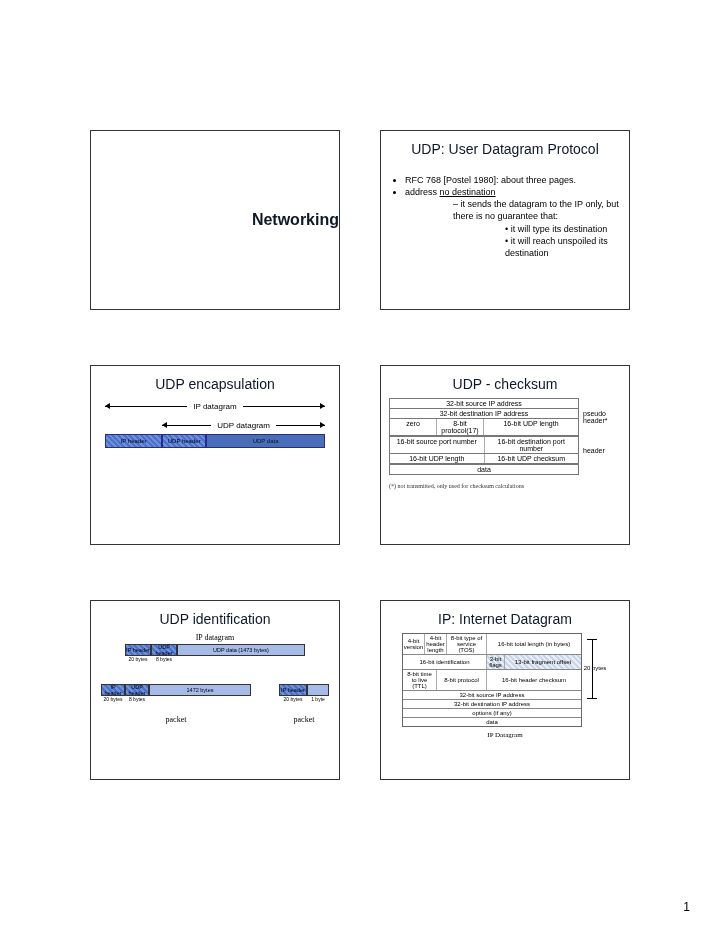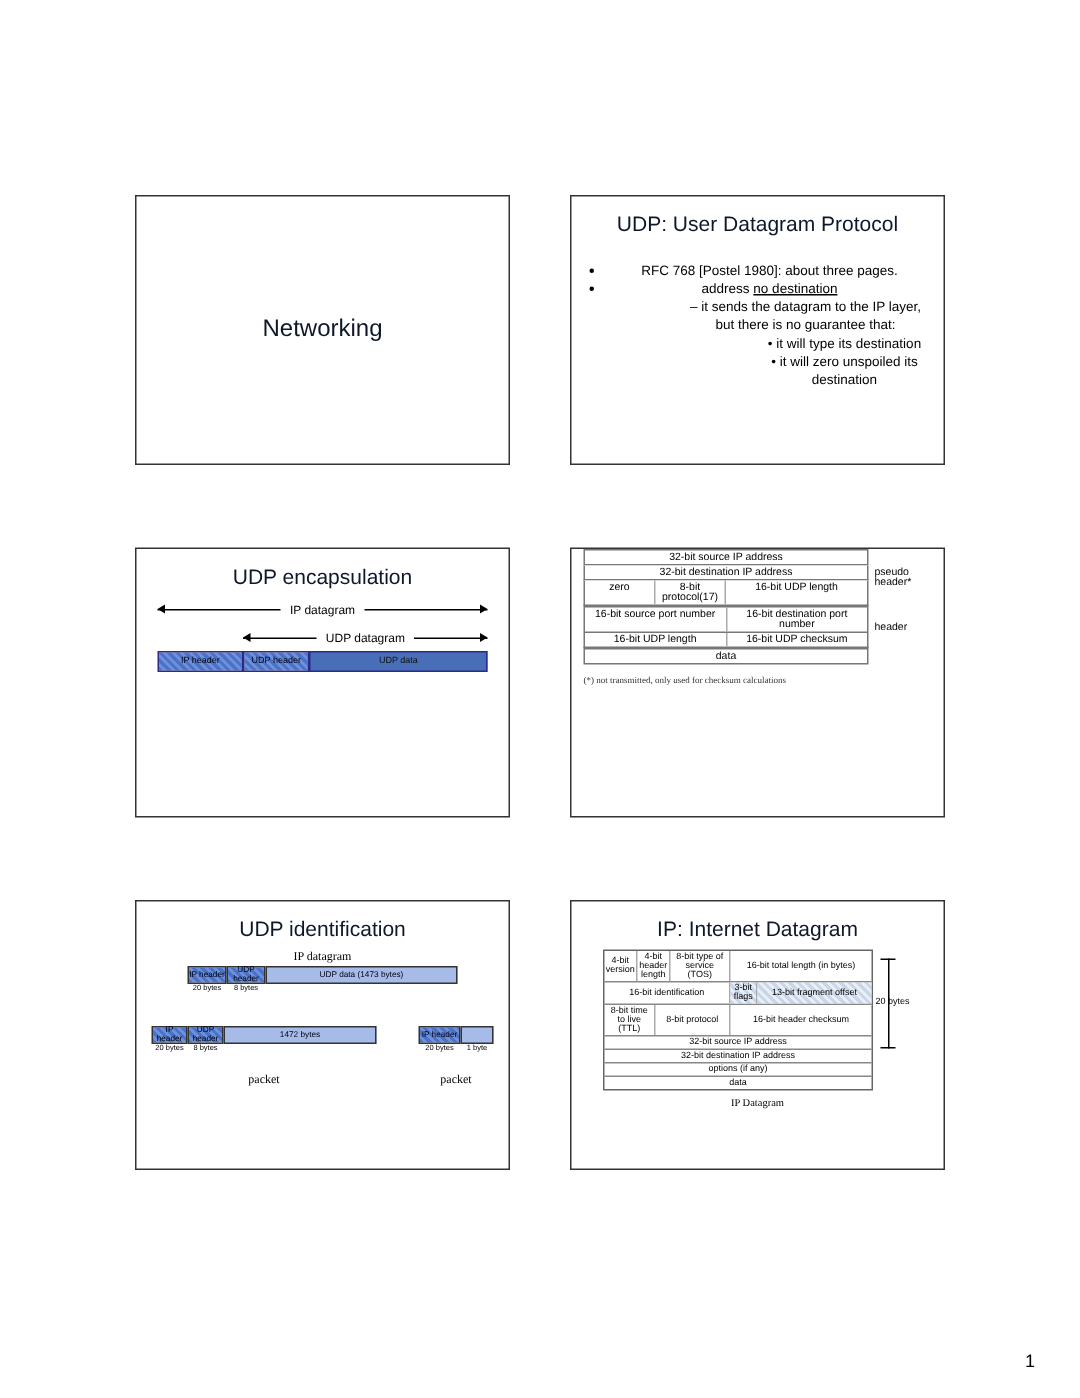--- a/index.html
+++ b/index.html
@@ -34,25 +34,26 @@
   .slide-title {
     color: #0f172a;
     font-size: 14px;
     text-align: center;
     margin: 10px 0 6px 0;
     font-family: "Comic Sans MS", cursive, sans-serif;
   }
   .center-title {
     display: flex;
     align-items: center;
-    justify-content: center;
+    justify-content: flex-end;
     height: 100%;
+    font-weight: bold;
   }
   .center-title .slide-title { font-size: 16px; margin: 0; }
-  ul.bullets { list-style: disc; margin: 17px 8px 0 24px; padding: 0; font-family: Arial, sans-serif; font-size: 9px; line-height: 1.35; text-align: center; }
+  ul.bullets { list-style: disc; margin: 17px 8px 0 24px; padding: 0; font-family: Arial, sans-serif; font-size: 9px; line-height: 1.35; }
   ul.bullets ul { list-style: none; margin-left: 8px; }
   ul.bullets ul li::before { content: "– "; }
   ul.bullets ul ul { margin-left: 12px; }
   ul.bullets ul ul li::before { content: "• "; }
   .underline { text-decoration: underline; }
 
   
   .encap { padding: 0 14px; font-family: Arial, sans-serif; }
   .arrow-row { display: flex; align-items: center; justify-content: center; font-size: 8px; margin-top: 10px; }
   .arrow-row .lbl { margin: 0 6px; }
@@ -122,24 +123,24 @@
   </div>
 
   <div class="slide">
     <div class="slide-title">UDP: User Datagram Protocol</div>
     <ul class="bullets">
       <li>RFC 768 [Postel 1980]: about three pages.</li>
       <li>
         <span>address </span><span class="underline">no destination</span>
         <ul>
           <li>
-            <span>it sends the datagram to the IP layer, but there is no guarantee that:</span>
+            <span>it sends the datagram to the IP only, but there is no guarantee that:</span>
             <ul>
               <li>it will type its destination</li>
-              <li>it will zero unspoiled its destination</li>
+              <li>it will reach unspoiled its destination</li>
             </ul>
           </li>
         </ul>
       </li>
     </ul>
   </div>
 
   <div class="slide">
     <div class="slide-title">UDP encapsulation</div>
     <div class="encap">
@@ -161,20 +162,21 @@
             <span>UDP header</span>
           </div>
         <div class="seg blue-solid" style="flex:1;">
             <span>UDP data</span>
           </div>
       </div>
     </div>
   </div>
 
   <div class="slide">
+    <div class="slide-title">UDP - checksum</div>
     <div class="chk">
       <div class="chk-row">
         <div class="chk-table">
           <div class="r hatch">
               <div class="c">32-bit source IP address</div>
             </div>
           <div class="r hatch">
               <div class="c">32-bit destination IP address</div>
             </div>
           <div class="r hatch">

